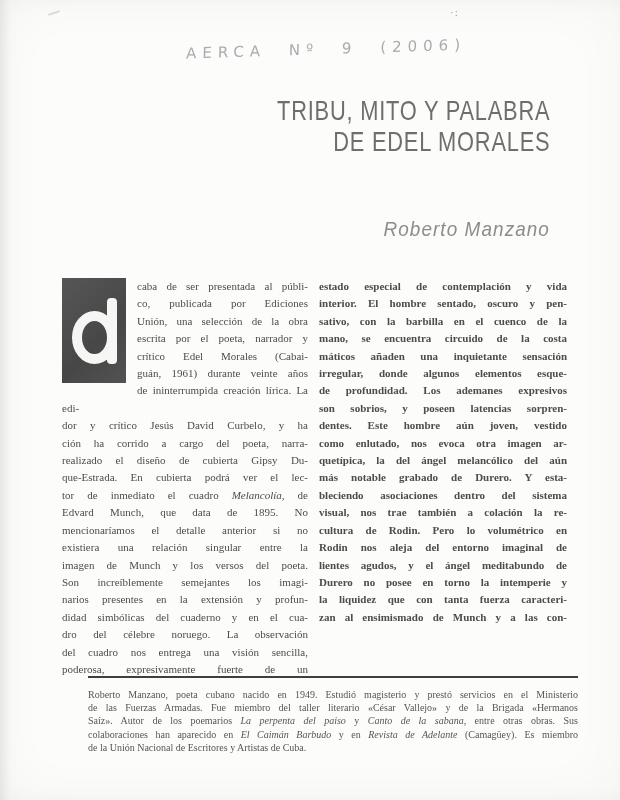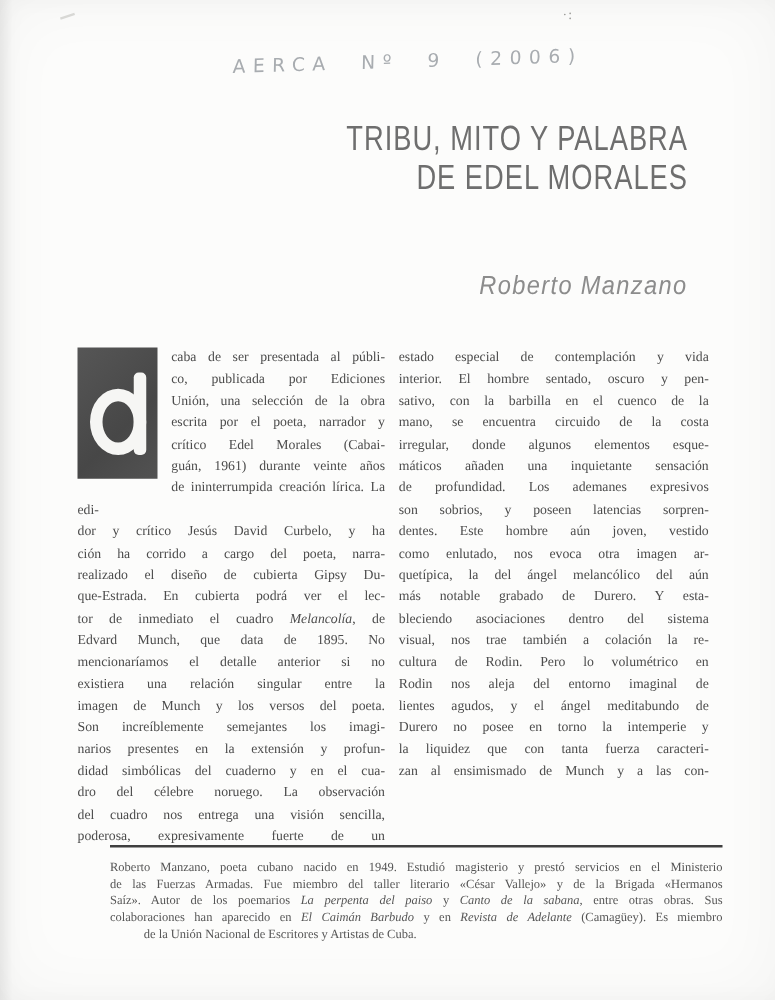--- a/index.html
+++ b/index.html
@@ -38,21 +38,21 @@
     font-family:"Liberation Sans", sans-serif;
     font-style:italic;font-size:21px;letter-spacing:1.2px;
     color:#8c8c8c;
     transform:scaleX(.9);transform-origin:right top;
     white-space:nowrap;
   }
 
   .body-wrap{position:absolute;left:62px;top:278px;}
   .col{position:absolute;top:0;color:#4c4c4c;font-size:11px;line-height:17.4px;}
   .col-left{left:0;width:246px;}
-  .col-right{left:257px;width:248px;}
+  .col-right{left:257px;width:248px;font-weight:bold;}
   .tline{text-align:justify;text-align-last:justify;}
 
   .dropcap{
     float:left;width:64px;height:105px;margin-right:11px;margin-bottom:3px;
     background:linear-gradient(135deg,#565656,#474747 60%,#525252);
     display:flex;align-items:center;justify-content:center;
   }
   .glyph-a{position:relative;width:45px;height:66px;}
   .glyph-a .bowl{
     position:absolute;left:0;bottom:0;width:45px;height:53px;
@@ -61,21 +61,21 @@
   .glyph-a .stem{
     position:absolute;right:0;top:0;width:10px;height:66px;
     background:#f6f6f4;border-radius:4px;
   }
 
   .footnote-rule{position:absolute;left:88px;top:676px;width:490px;height:2px;background:#3f3f3f;}
   .footnote{
     position:absolute;left:88px;top:688px;width:490px;
     color:#555;font-size:10px;line-height:13.2px;
   }
-  .footnote .tline:last-child{text-align-last:left;margin-left:27px;}
+  .footnote .tline:last-child{text-align-last:left;}
   i{font-style:italic;}
 </style>
 </head>
 <body>
 
 <div class="page">
 
   <div class="edge-smudge"></div>
   <div class="corner-tick"></div>
   <div class="top-mark">·:</div>
@@ -121,22 +121,22 @@
           <div class="tline"><span>del cuadro nos entrega una visión sencilla,</span></div>
           <div class="tline"><span>poderosa, expresivamente fuerte de un</span></div>
         </div>
     </div>
     <div class="col col-right">
       <div>
           <div class="tline"><span>estado especial de contemplación y vida</span></div>
           <div class="tline"><span>interior. El hombre sentado, oscuro y pen-</span></div>
           <div class="tline"><span>sativo, con la barbilla en el cuenco de la</span></div>
           <div class="tline"><span>mano, se encuentra circuido de la costa</span></div>
+          <div class="tline"><span>máticos añaden una inquietante sensación</span></div>
           <div class="tline"><span>irregular, donde algunos elementos esque-</span></div>
-          <div class="tline"><span>máticos añaden una inquietante sensación</span></div>
           <div class="tline"><span>de profundidad. Los ademanes expresivos</span></div>
           <div class="tline"><span>son sobrios, y poseen latencias sorpren-</span></div>
           <div class="tline"><span>dentes. Este hombre aún joven, vestido</span></div>
           <div class="tline"><span>como enlutado, nos evoca otra imagen ar-</span></div>
           <div class="tline"><span>quetípica, la del ángel melancólico del aún</span></div>
           <div class="tline"><span>más notable grabado de Durero. Y esta-</span></div>
           <div class="tline"><span>bleciendo asociaciones dentro del sistema</span></div>
           <div class="tline"><span>visual, nos trae también a colación la re-</span></div>
           <div class="tline"><span>cultura de Rodin. Pero lo volumétrico en</span></div>
           <div class="tline"><span>Rodin nos aleja del entorno imaginal de</span></div>

